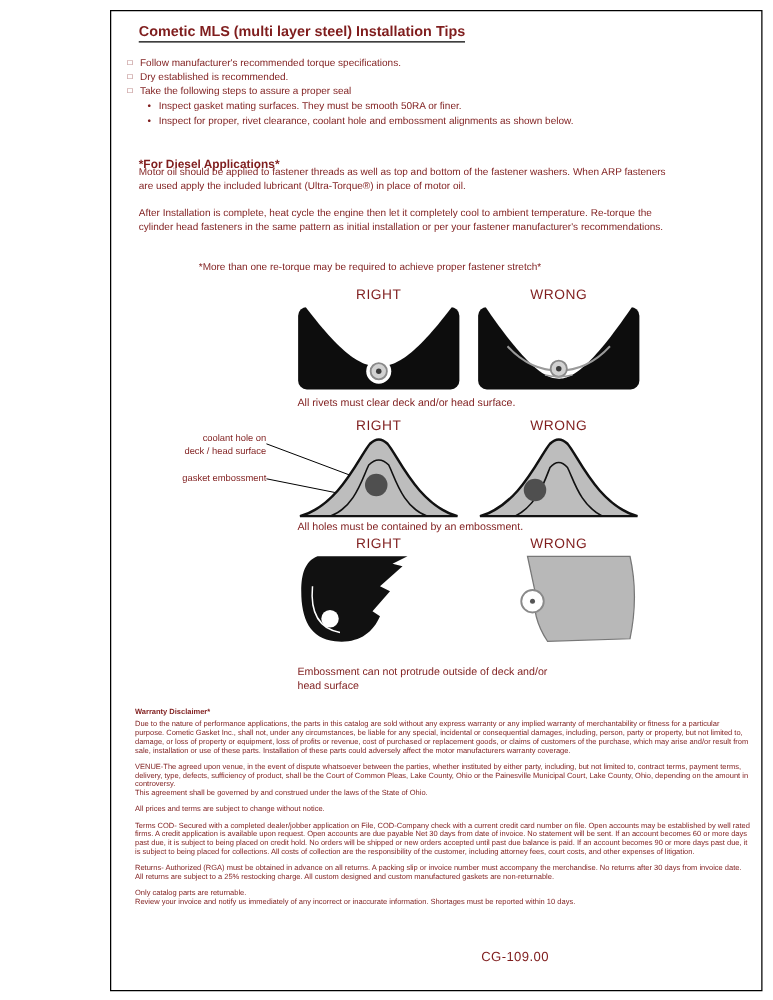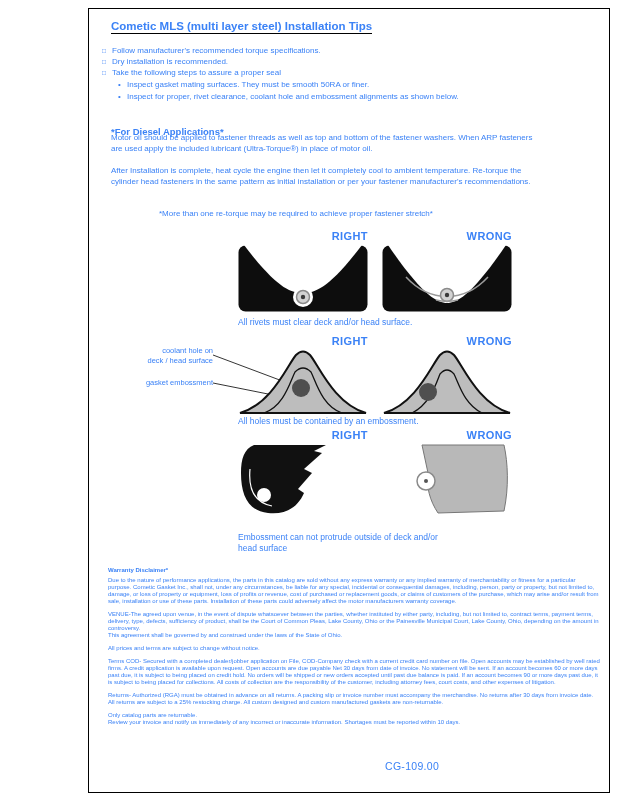--- a/index.html
+++ b/index.html
@@ -1,39 +1,39 @@
 <!DOCTYPE html>
 <html><head>
 <meta charset="utf-8">
 <style>
   html,body{margin:0;padding:0;background:#ffffff;}
   .page{
     position:relative;width:618px;height:800px;background:#fff;overflow:hidden;
-    font-family:"Liberation Sans","DejaVu Sans",sans-serif;color:#3b82f6;
+    font-family:"Liberation Sans","DejaVu Sans",sans-serif;color:#7f1d1d;
   }
   .frame{
     position:absolute;left:88px;top:8px;width:520px;height:783px;
     border:1px solid #000;background:#fff;
   }
   .abs{position:absolute;}
   .title{
     left:22px;top:11px;font-size:11.5px;font-weight:bold;
     border-bottom:1.5px solid #000;padding-bottom:1px;white-space:nowrap;
   }
   .bullets{left:13px;top:36px;font-size:8px;line-height:11px;}
   .bullet-row{display:flex;align-items:flex-start;}
   .marker{display:inline-block;width:10px;font-size:6.5px;flex:0 0 10px;}
   .sub-bullets{left:29px;top:70px;font-size:8px;line-height:12px;}
   .sub-marker{display:inline-block;width:9px;font-size:8px;flex:0 0 9px;}
   .diesel-heading{left:22px;top:106px;font-size:9.5px;font-weight:bold;margin-top:11px;}
   .para{left:22px;width:430px;font-size:8px;line-height:10.5px;}
   .para1{top:124px;}
   .para2{top:157px;}
   .note{left:22px;top:200px;font-size:8px;margin-left:48px;}
-  .dlabel{width:130px;text-align:right;font-size:11px;letter-spacing:.4px;font-weight:bold;}
+  .dlabel{width:130px;text-align:center;font-size:11px;letter-spacing:.4px;}
   .panel{width:130px;}
   .caption{left:149px;font-size:8.5px;line-height:10.5px;}
   .callout{text-align:right;font-size:7.5px;line-height:9.5px;}
   .warranty{left:19px;top:558px;width:492px;font-size:6px;line-height:7px;}
   .warranty .w-head{font-weight:bold;margin:0 0 3px 0;}
   .warranty p{margin:0 0 6px 0;}
   .warranty p.tight{margin-bottom:0;}
   .footer-code{left:296px;top:751px;font-size:10.5px;letter-spacing:.3px;}
   svg{display:block;}
 </style>
@@ -45,21 +45,21 @@
 
     <div class="abs title">Cometic MLS (multi layer steel) Installation Tips</div>
 
     <div class="abs bullets">
       <div class="bullet-row">
         <span class="marker">□</span>
         <span>Follow manufacturer's recommended torque specifications.</span>
       </div>
       <div class="bullet-row">
         <span class="marker">□</span>
-        <span>Dry installation is recommended.</span>
+        <span>Dry established is recommended.</span>
       </div>
       <div class="bullet-row">
         <span class="marker">□</span>
         <span>Take the following steps to assure a proper seal</span>
       </div>
     </div>
 
     <div class="abs sub-bullets">
       <div class="bullet-row">
         <span class="sub-marker">•</span>

